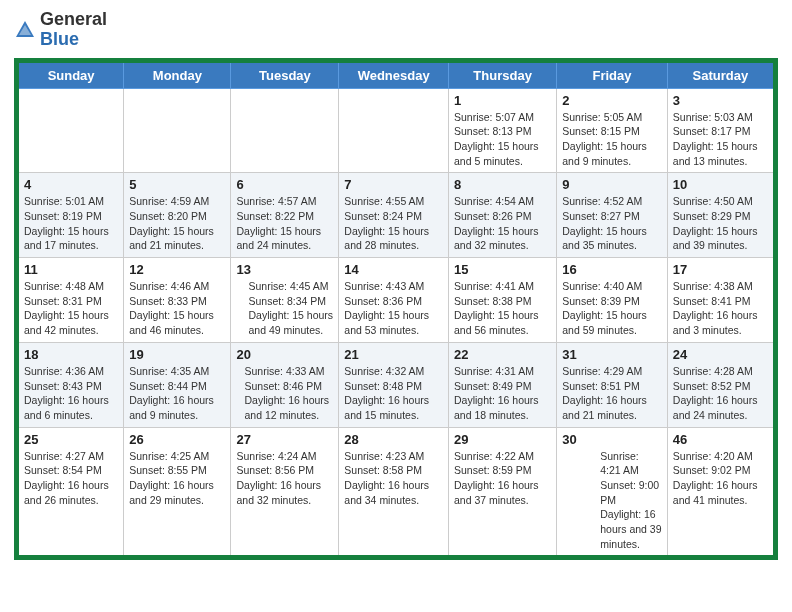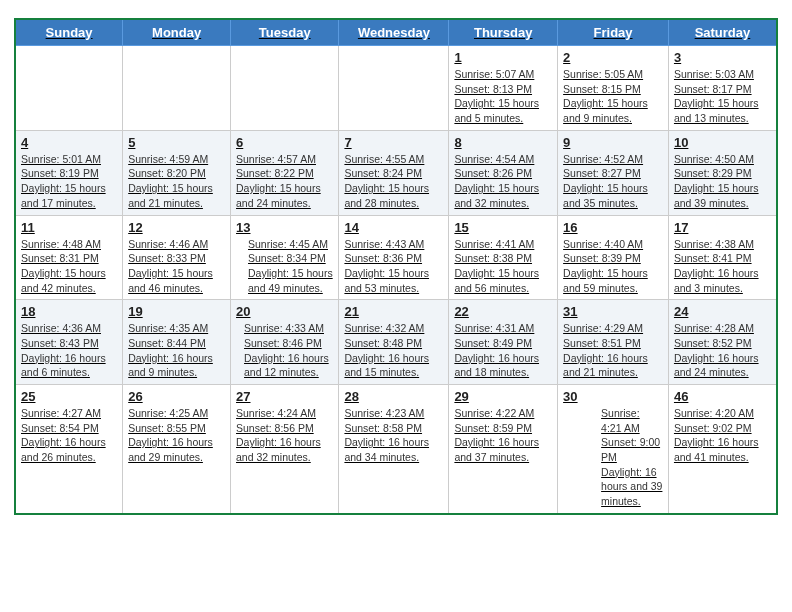--- a/index.html
+++ b/index.html
@@ -46,22 +46,21 @@
       color: #222;
       line-height: 1.1;
     }
     .title-location {
       font-size: 16px;
       color: #444;
     }
     .calendar {
       width: 100%;
       border-collapse: collapse;
-      border: 2px solid #15803d;
-      text-decoration: underline;
+      border: 5px solid #15803d;
     }
     .calendar th {
       background: #3a7abf;
       color: #fff;
       font-size: 13px;
       font-weight: bold;
       text-align: center;
       padding: 5px 4px;
       border: 1px solid #5a9adf;
     }
@@ -101,20 +100,30 @@
     }
     
     .row-white td { background: #fff; }
     .row-gray td { background: #f0f4f8; }
   </style>
 </head>
 <body>
 
 <div class="page">
   <div class="header">
+    <div class="logo">
+      <svg class="logo-icon" viewBox="0 0 22 22">
+        <polygon points="11,2 20,18 2,18" fill="#3a7abf"></polygon>
+        <polygon points="11,6 17,16 5,16" fill="#fff" opacity="0.4"></polygon>
+      </svg>
+      <div class="logo-text">
+        <span class="logo-general">General</span><br>
+        <span class="logo-blue">Blue</span>
+      </div>
+    </div>
   </div>
 
   <table class="calendar">
     <thead>
       <tr>
       <th>Sunday</th>
           <th>Monday</th>
           <th>Tuesday</th>
           <th>Wednesday</th>
           <th>Thursday</th>

